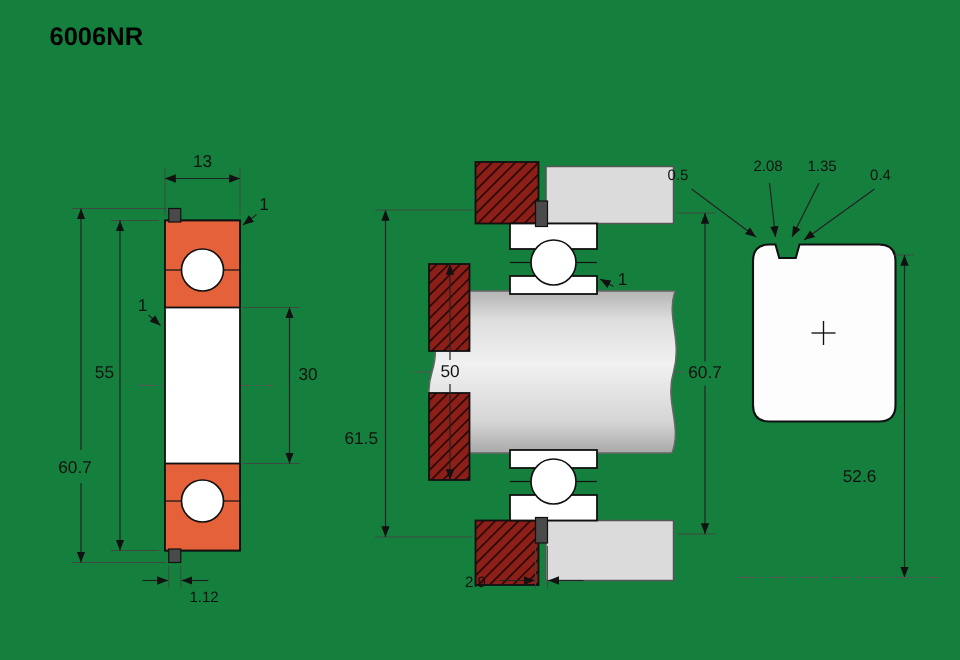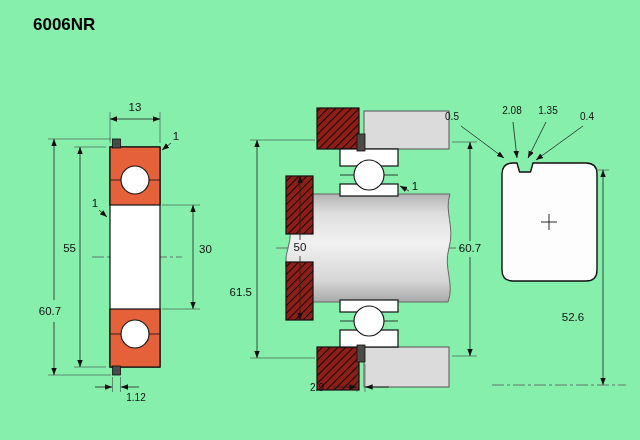--- a/index.html
+++ b/index.html
@@ -1,19 +1,19 @@
 <!DOCTYPE html>
 <html><head>
 <meta charset="utf-8">
 <style>
   html,body { margin:0; padding:0; background:#ffffff; }
   .canvas {
     position:relative;
     width:640px; height:440px;
-    background:#86efac;
+    background:#15803d;
     font-family:"Liberation Sans", sans-serif;
     overflow:hidden;
   }
   svg { display:block; }
   .title-text { font:bold 17px "Liberation Sans", sans-serif; fill:#000; }
   .dim    { font:11.5px "Liberation Sans", sans-serif; fill:#111; }
   .dim-sm { font:10px "Liberation Sans", sans-serif; fill:#111; }
   .outline   { stroke:#111; stroke-width:1.2; }
   .thin      { stroke:#111; stroke-width:0.8; }
   .dimline   { stroke:#222; stroke-width:0.8; fill:none; }

